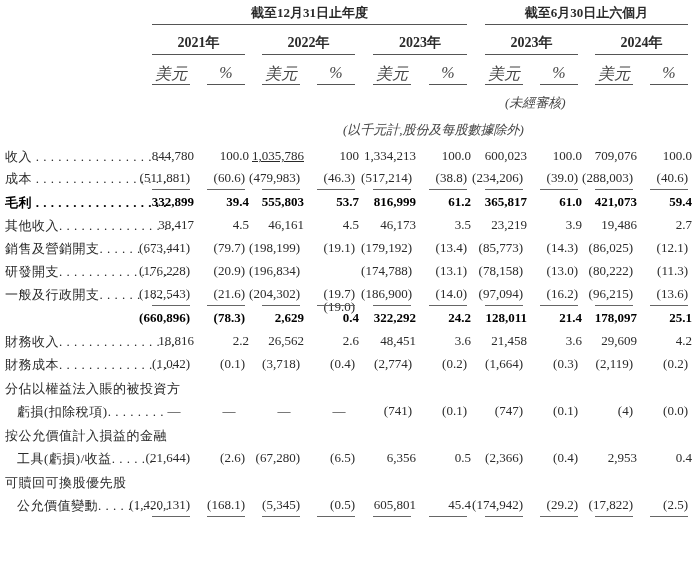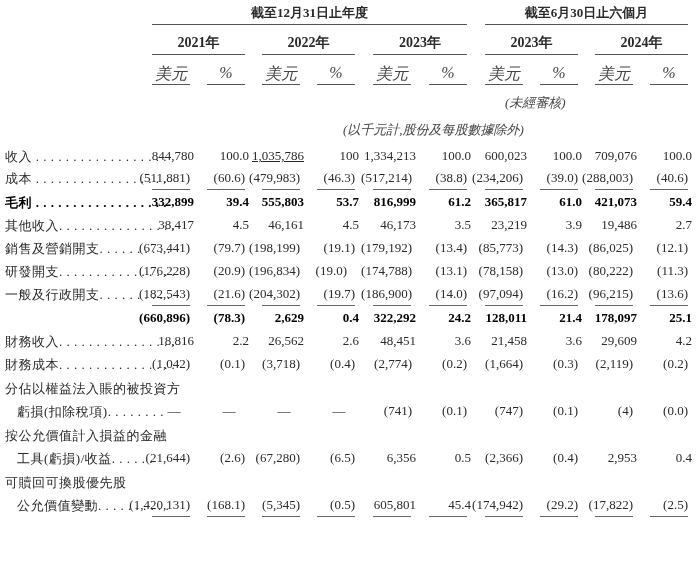--- a/index.html
+++ b/index.html
@@ -139,21 +139,21 @@
       <span class="cell" style="right: 177px;">(85,773)</span>
       <span class="cell" style="right: 122px;">(14.3)</span>
       <span class="cell" style="right: 67px;">(86,025)</span>
       <span class="cell" style="right: 12px;">(12.1)</span>
     </div>
     <div class="row" style="top: 263px;">
       <span class="label">研發開支. . . . . . . . . . . . . . . .</span>
       <span class="cell" style="right: 510px;">(176,228)</span>
       <span class="cell" style="right: 455px;">(20.9)</span>
       <span class="cell" style="right: 400px;">(196,834)</span>
-      <span class="cell" style="right: 353px;">(19.0)</span>
+      <span class="cell" style="right: 345px; margin-top: 36px;">(19.0)</span>
       <span class="cell" style="right: 288px;">(174,788)</span>
       <span class="cell" style="right: 233px;">(13.1)</span>
       <span class="cell" style="right: 177px;">(78,158)</span>
       <span class="cell" style="right: 122px;">(13.0)</span>
       <span class="cell" style="right: 67px;">(80,222)</span>
       <span class="cell" style="right: 12px;">(11.3)</span>
     </div>
     <div class="row" style="top: 286px;">
       <span class="label">一般及行政開支. . . . . . . . . .</span>
       <span class="cell" style="right: 510px;">(182,543)</span>

